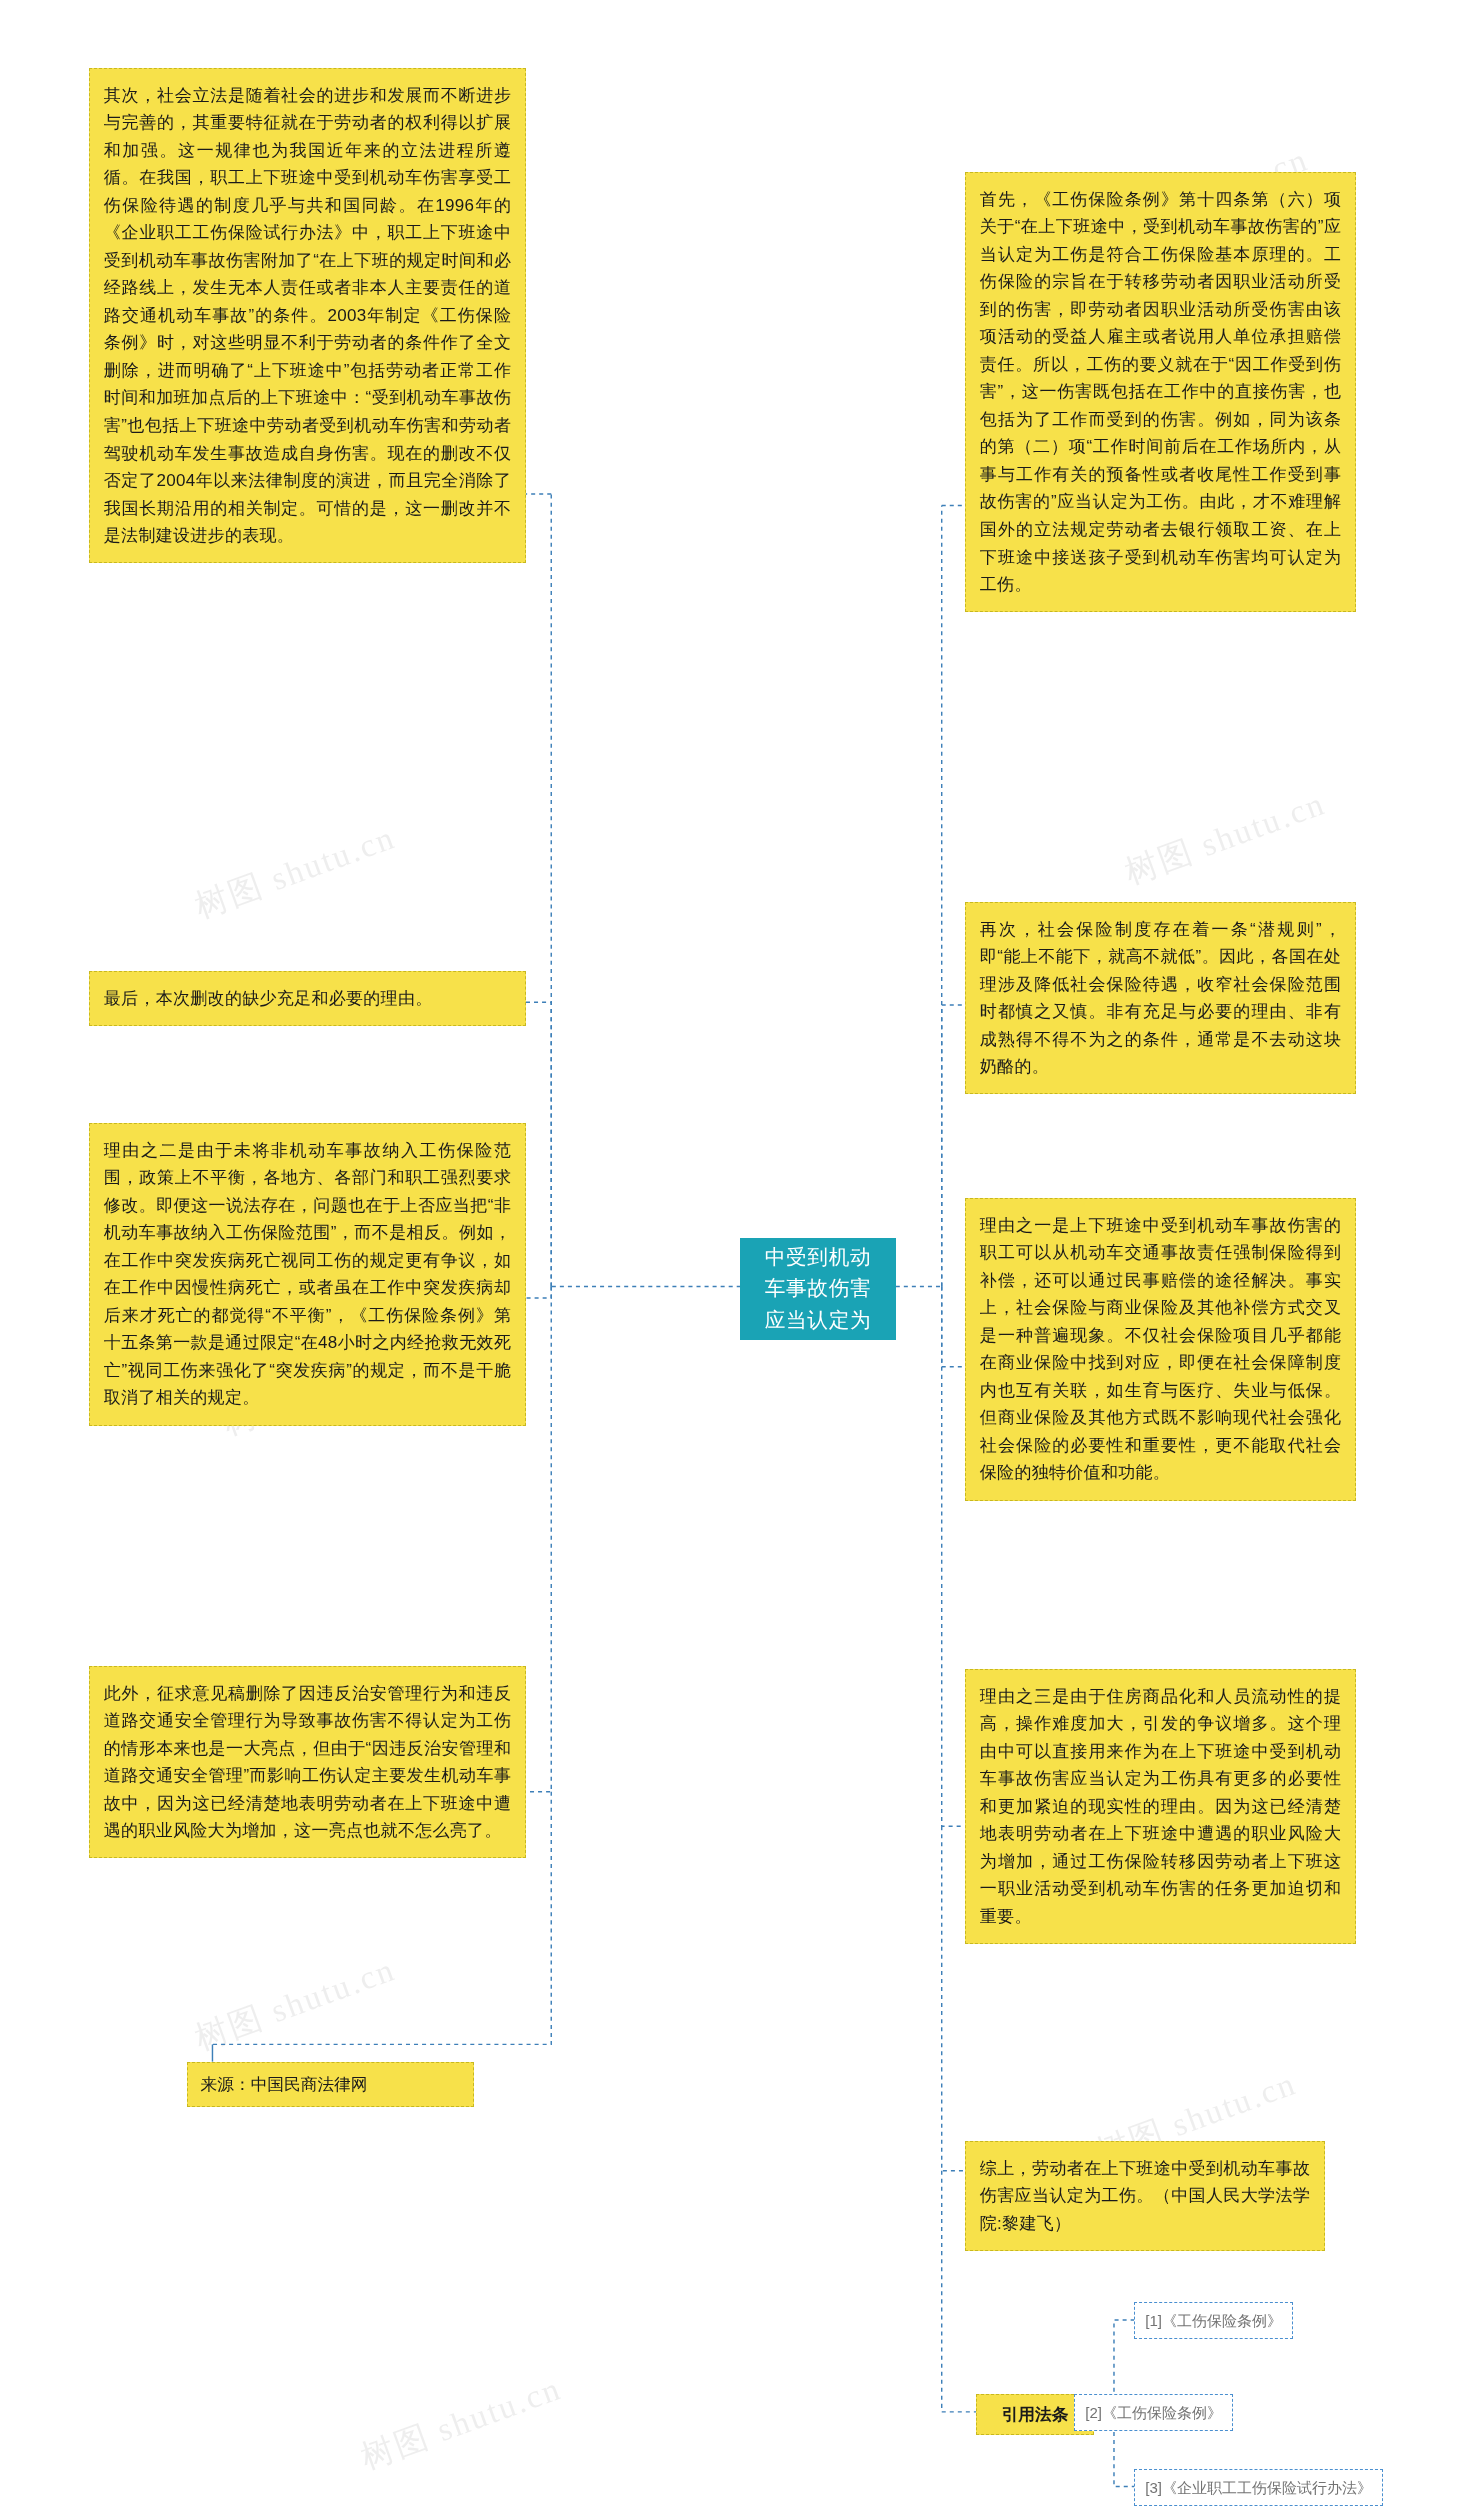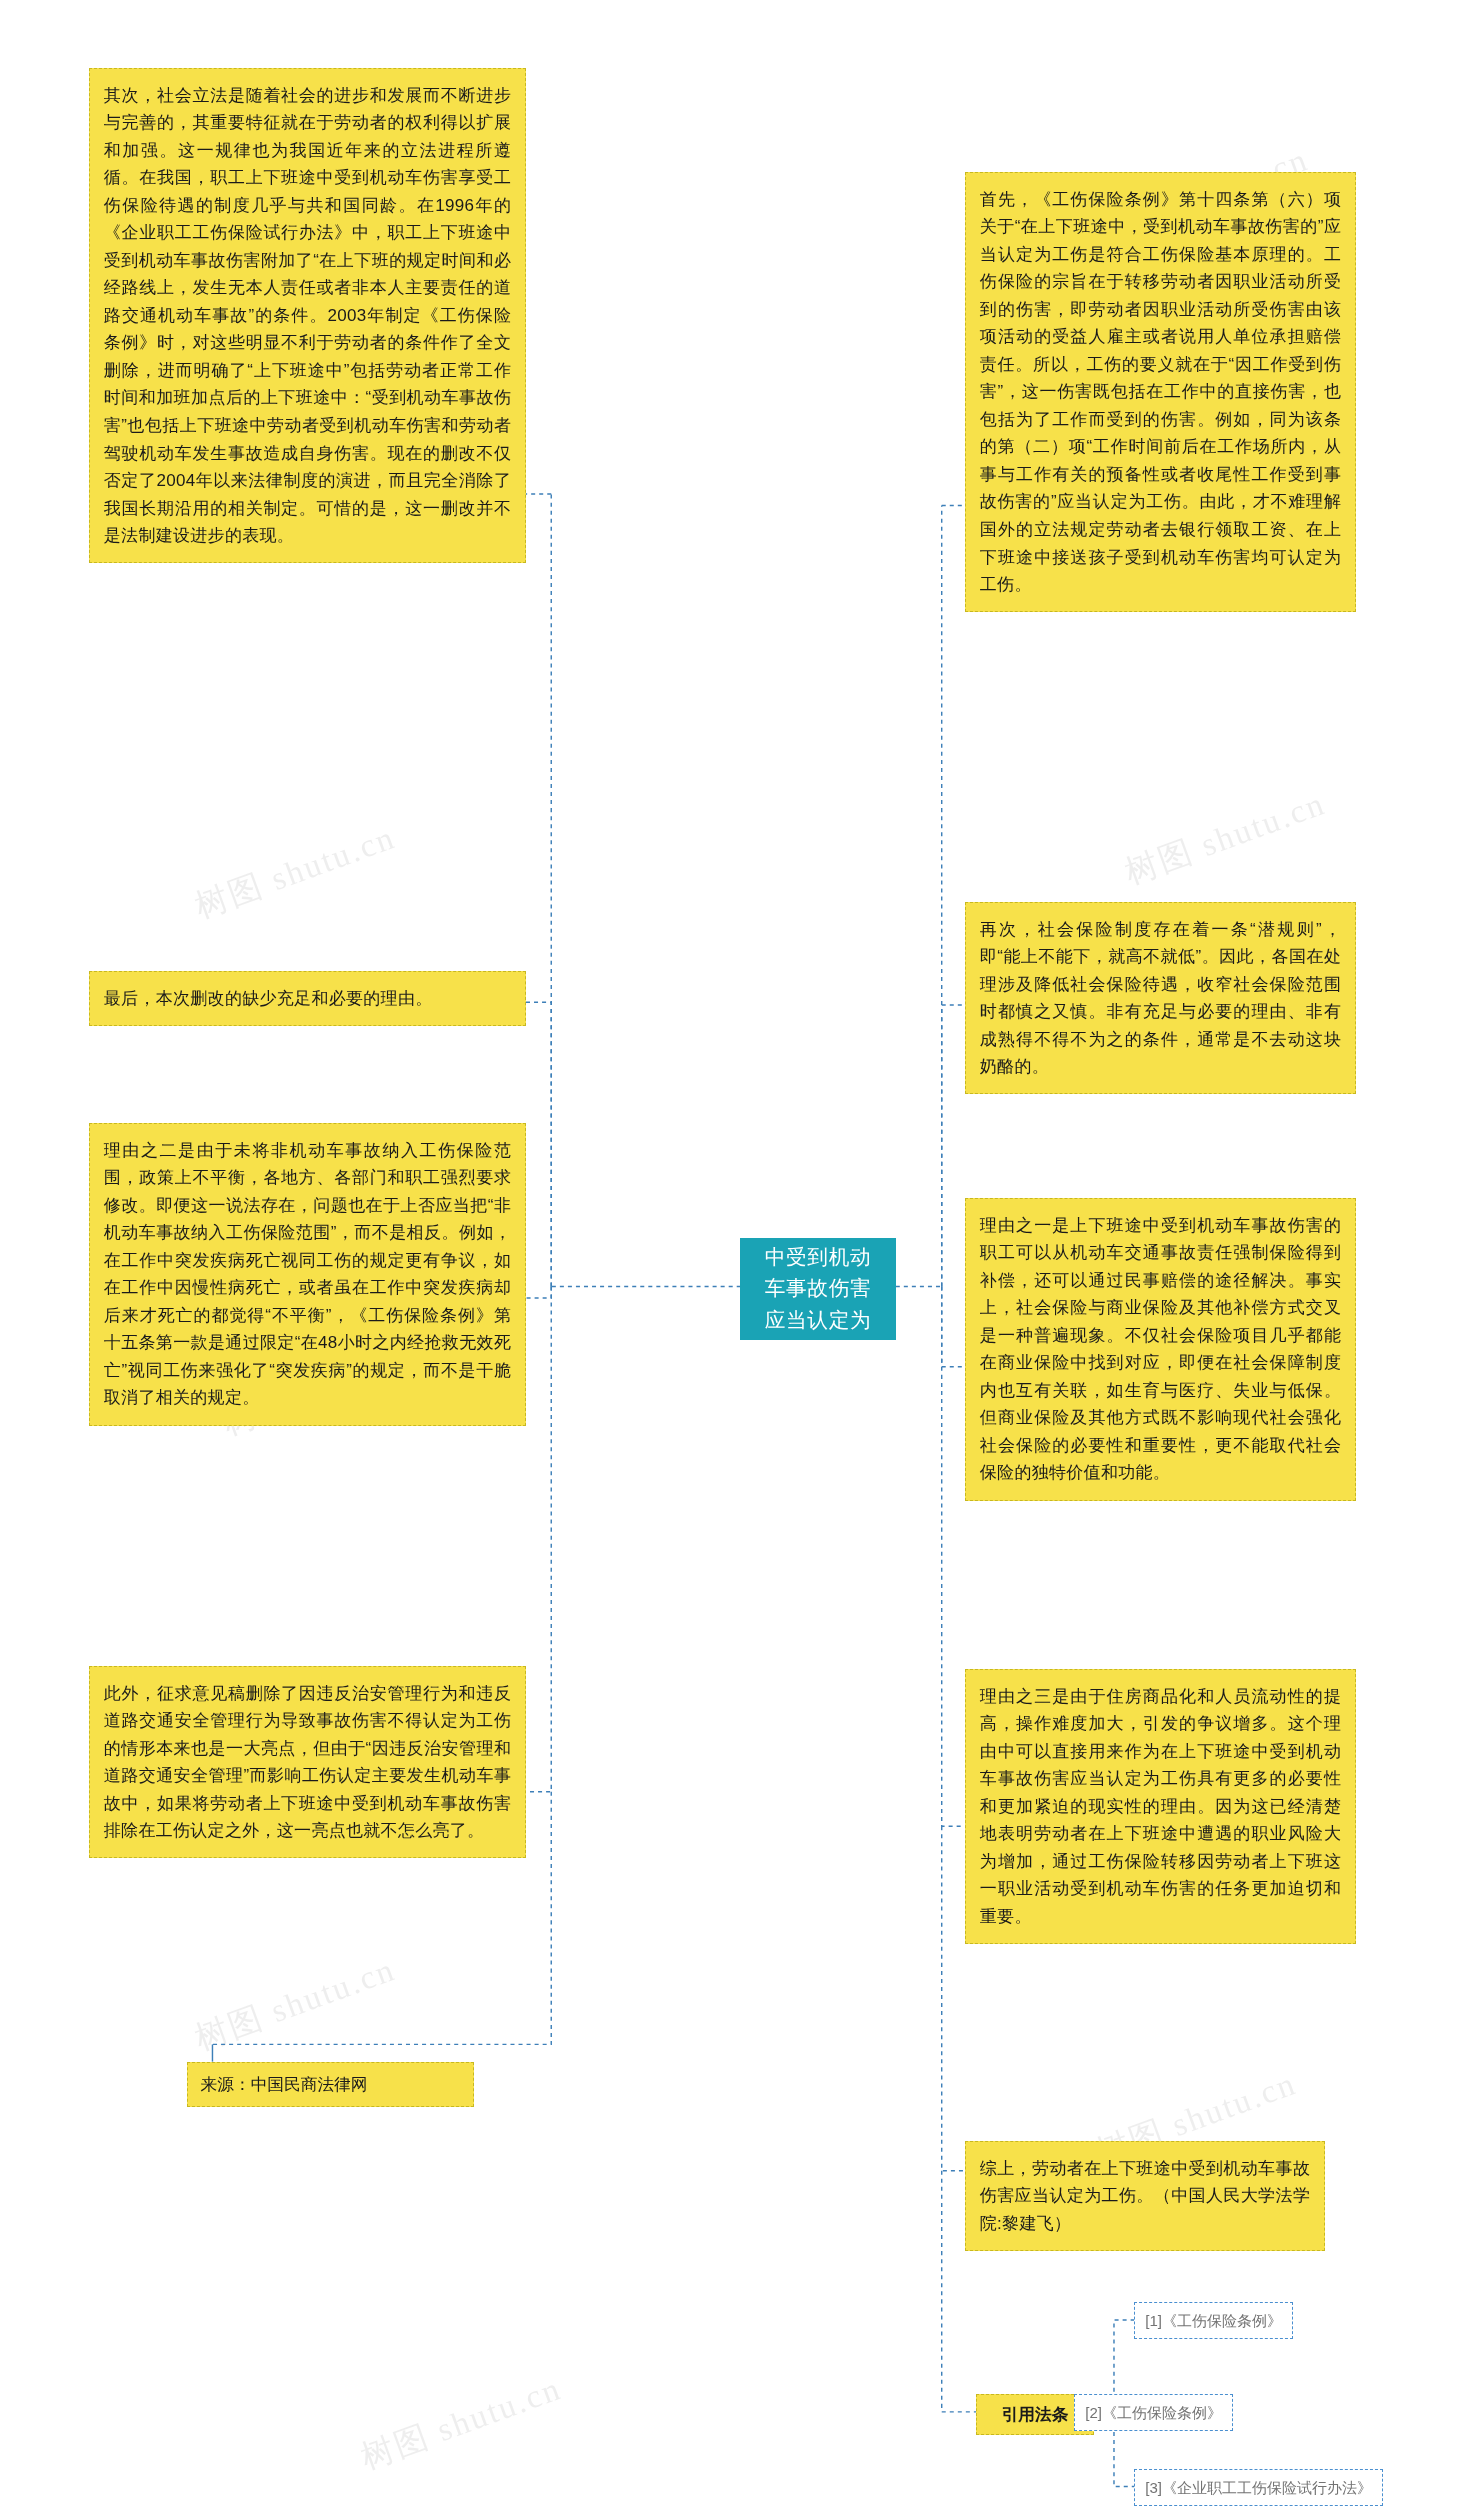--- a/index.html
+++ b/index.html
@@ -149,21 +149,21 @@
     <path class="link" d="M1905 4200 L1940 4200 L1975 4200"></path>
     <path class="link" d="M1905 4200 L1940 4200 L1940 4330 L1975 4330"></path>
   </svg>
 
   <div class="node" style="left:89px;top:68px;width:437px;">其次，社会立法是随着社会的进步和发展而不断进步与完善的，其重要特征就在于劳动者的权利得以扩展和加强。这一规律也为我国近年来的立法进程所遵循。在我国，职工上下班途中受到机动车伤害享受工伤保险待遇的制度几乎与共和国同龄。在1996年的《企业职工工伤保险试行办法》中，职工上下班途中受到机动车事故伤害附加了“在上下班的规定时间和必经路线上，发生无本人责任或者非本人主要责任的道路交通机动车事故”的条件。2003年制定《工伤保险条例》时，对这些明显不利于劳动者的条件作了全文删除，进而明确了“上下班途中”包括劳动者正常工作时间和加班加点后的上下班途中：“受到机动车事故伤害”也包括上下班途中劳动者受到机动车伤害和劳动者驾驶机动车发生事故造成自身伤害。现在的删改不仅否定了2004年以来法律制度的演进，而且完全消除了我国长期沿用的相关制定。可惜的是，这一删改并不是法制建设进步的表现。</div>
 
   <div class="node" style="left:89px;top:971px;width:437px;">最后，本次删改的缺少充足和必要的理由。</div>
 
   <div class="node" style="left:89px;top:1123px;width:437px;">理由之二是由于未将非机动车事故纳入工伤保险范围，政策上不平衡，各地方、各部门和职工强烈要求修改。即便这一说法存在，问题也在于上否应当把“非机动车事故纳入工伤保险范围”，而不是相反。例如，在工作中突发疾病死亡视同工伤的规定更有争议，如在工作中因慢性病死亡，或者虽在工作中突发疾病却后来才死亡的都觉得“不平衡”，《工伤保险条例》第十五条第一款是通过限定“在48小时之内经抢救无效死亡”视同工伤来强化了“突发疾病”的规定，而不是干脆取消了相关的规定。</div>
 
-  <div class="node" style="left:89px;top:1666px;width:437px;">此外，征求意见稿删除了因违反治安管理行为和违反道路交通安全管理行为导致事故伤害不得认定为工伤的情形本来也是一大亮点，但由于“因违反治安管理和道路交通安全管理”而影响工伤认定主要发生机动车事故中，如果将劳动者上下班途中受到机动车事故伤害排除在工伤认定之外，这一亮点也就不怎么亮了。</div>
+  <div class="node" style="left:89px;top:1666px;width:437px;">此外，征求意见稿删除了因违反治安管理行为和违反道路交通安全管理行为导致事故伤害不得认定为工伤的情形本来也是一大亮点，但由于“因违反治安管理和道路交通安全管理”而影响工伤认定主要发生机动车事故中，因为这已经清楚地表明劳动者在上下班途中遭遇的职业风险大为增加，这一亮点也就不怎么亮了。</div>
 
   <div class="src-node" style="left:187px;top:2062px;width:287px;">来源：中国民商法律网</div>
 
   <div class="center-node" style="left:740px;top:1238px;width:156px;height:102px;font-family:Liberation Serif, serif;">在上下班途中受到机动车事故伤害应当认定为工伤</div>
 
   <div class="node" style="left:965px;top:172px;width:391px;">首先，《工伤保险条例》第十四条第（六）项关于“在上下班途中，受到机动车事故伤害的”应当认定为工伤是符合工伤保险基本原理的。工伤保险的宗旨在于转移劳动者因职业活动所受到的伤害，即劳动者因职业活动所受伤害由该项活动的受益人雇主或者说用人单位承担赔偿责任。所以，工伤的要义就在于“因工作受到伤害”，这一伤害既包括在工作中的直接伤害，也包括为了工作而受到的伤害。例如，同为该条的第（二）项“工作时间前后在工作场所内，从事与工作有关的预备性或者收尾性工作受到事故伤害的”应当认定为工伤。由此，才不难理解国外的立法规定劳动者去银行领取工资、在上下班途中接送孩子受到机动车伤害均可认定为工伤。</div>
 
   <div class="node" style="left:965px;top:902px;width:391px;">再次，社会保险制度存在着一条“潜规则”，即“能上不能下，就高不就低”。因此，各国在处理涉及降低社会保险待遇，收窄社会保险范围时都慎之又慎。非有充足与必要的理由、非有成熟得不得不为之的条件，通常是不去动这块奶酪的。</div>
 
   <div class="node" style="left:965px;top:1198px;width:391px;">理由之一是上下班途中受到机动车事故伤害的职工可以从机动车交通事故责任强制保险得到补偿，还可以通过民事赔偿的途径解决。事实上，社会保险与商业保险及其他补偿方式交叉是一种普遍现象。不仅社会保险项目几乎都能在商业保险中找到对应，即便在社会保障制度内也互有关联，如生育与医疗、失业与低保。但商业保险及其他方式既不影响现代社会强化社会保险的必要性和重要性，更不能取代社会保险的独特价值和功能。</div>

